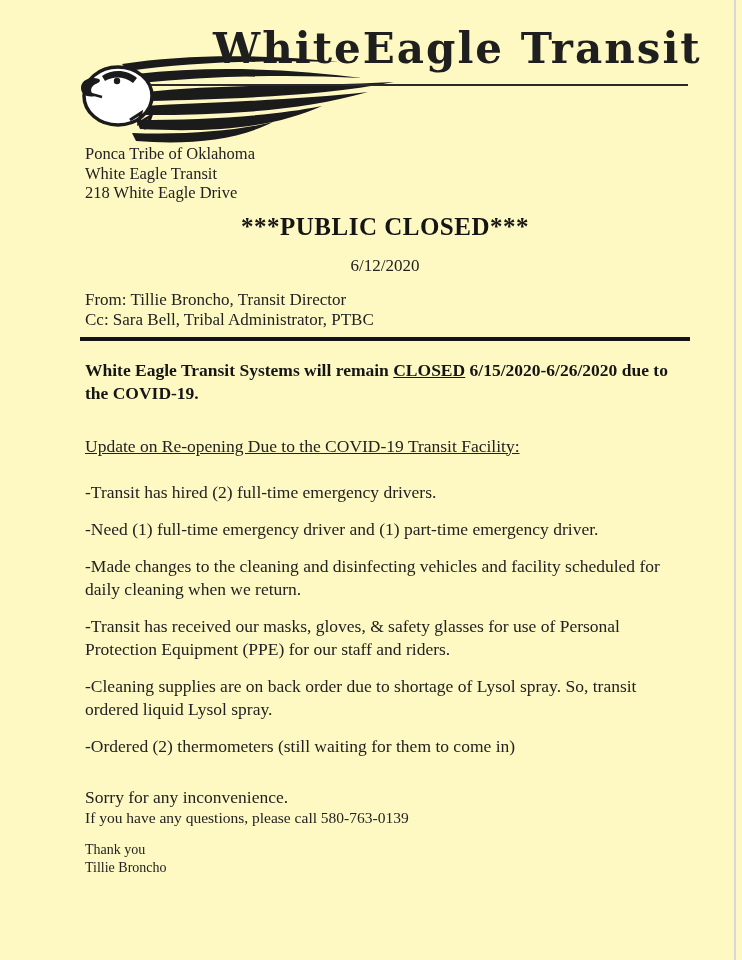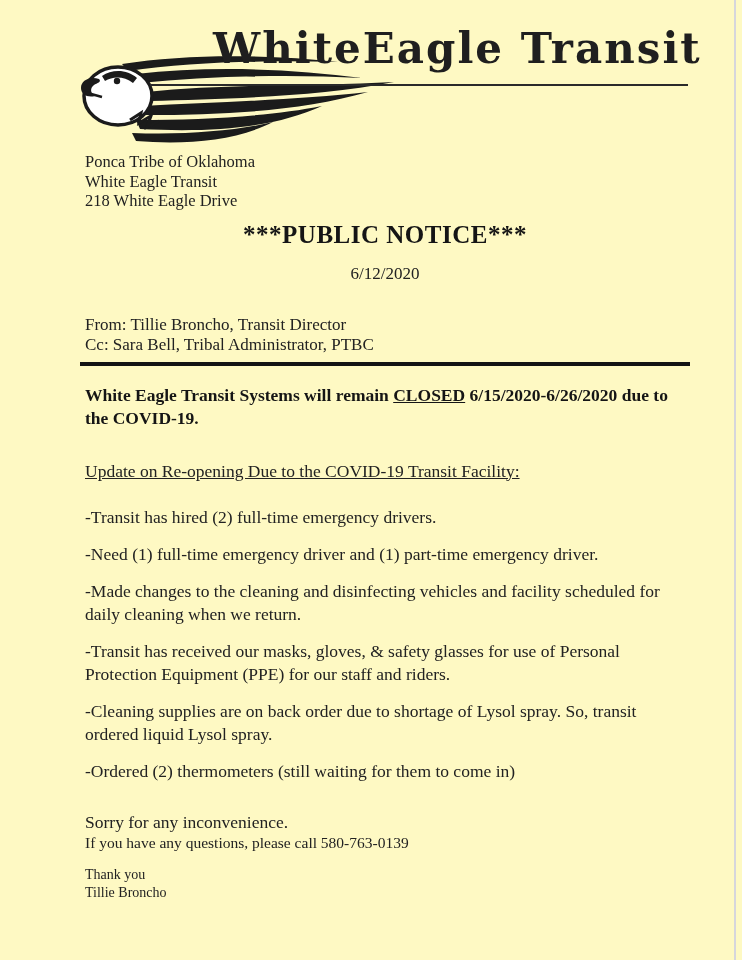--- a/index.html
+++ b/index.html
@@ -55,39 +55,39 @@
     position: absolute;
     left: 76px;
     top: 52px;
     width: 320px;
     height: 110px;
   }
   
   .content {
     position: absolute;
     left: 85px;
-    top: 152px;
+    top: 144px;
     width: 600px;
     font-size: 17px;
     line-height: 23px;
   }
   .address-line {
     font-size: 16.5px;
     line-height: 19.5px;
   }
   .notice-title {
     margin-top: 12px;
     text-align: center;
     font-weight: bold;
     font-size: 25px;
     letter-spacing: 0.5px;
     color: #151515;
   }
   .date-line { margin-top: 16px; text-align: center; }
-  .from-line { margin-top: 30px; line-height: 20px; }
+  .from-line { margin-top: 13px; line-height: 20px; }
   .cc-line   { line-height: 20px; }
   .thick-rule {
     margin-top: 7px;
     margin-left: -5px;
     width: 610px;
     height: 4px;
     background: #141414;
   }
   .statement {
     margin-top: 18px;
@@ -148,21 +148,21 @@
   <div class="scan-edge"></div>
 
   <div class="content">
 
     <div>
       <div class="address-line">Ponca Tribe of Oklahoma</div>
       <div class="address-line">White Eagle Transit</div>
       <div class="address-line">218 White Eagle Drive</div>
     </div>
 
-    <div class="notice-title">***PUBLIC NOTICE***</div>
+    <div class="notice-title">***PUBLIC CLOSED***</div>
 
     <div class="date-line">6/12/2020</div>
 
     <div class="from-line">From: Tillie Broncho, Transit Director</div>
     <div class="cc-line">Cc: Sara Bell, Tribal Administrator, PTBC</div>
 
     <div class="thick-rule"></div>
 
     <p class="statement"><span>White Eagle Transit Systems will remain </span><span class="u">CLOSED</span><span> 6/15/2020-6/26/2020 due to the COVID-19.</span></p>
 

